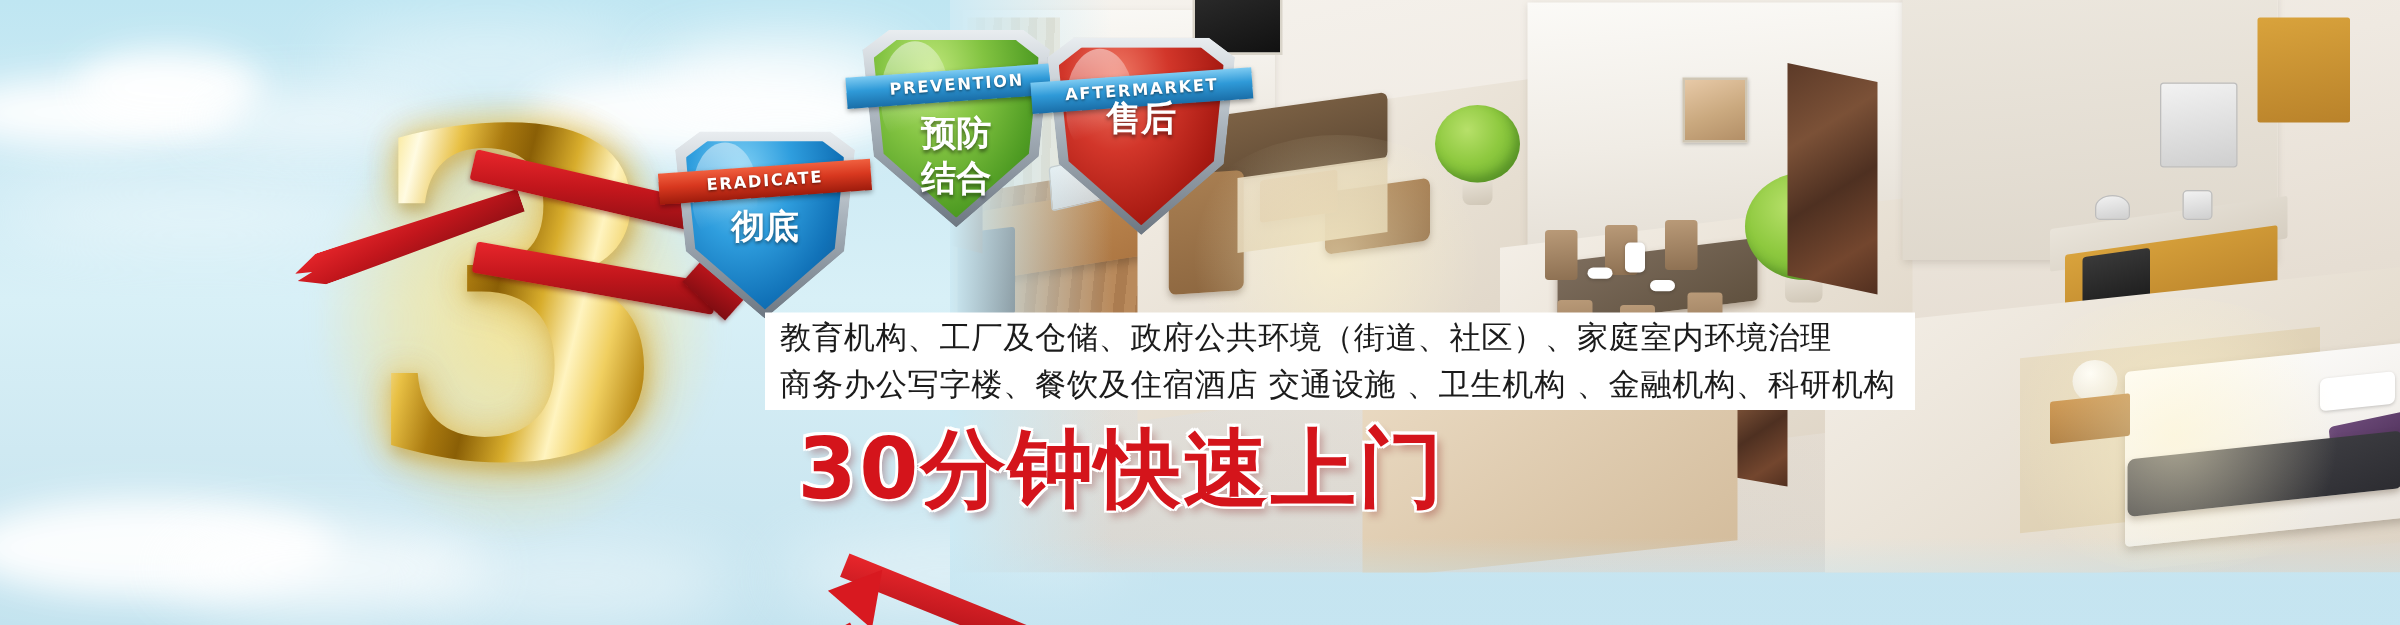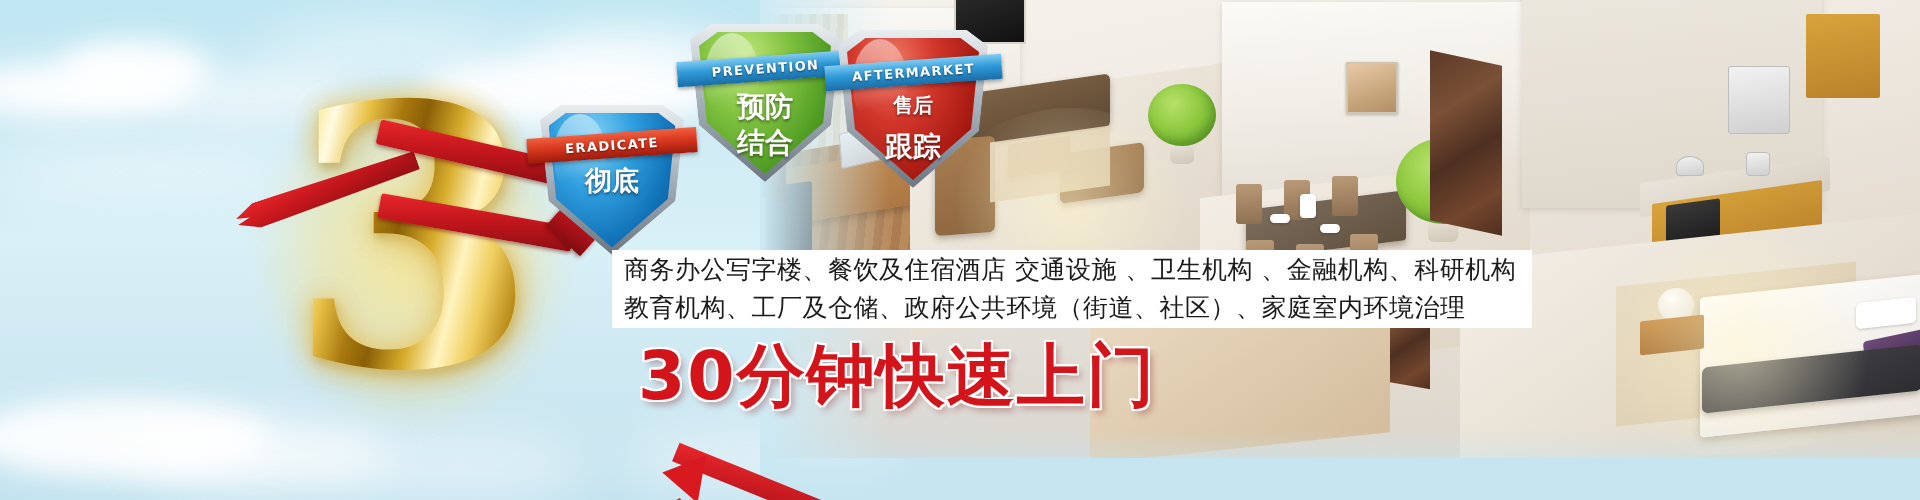--- a/index.html
+++ b/index.html
@@ -179,21 +179,21 @@
   #badge-eradicate .cn.l1{top:58px;font-size:27px;}
   #badge-eradicate .cn.l2{top:92px;font-size:27px;}
 
   #badge-prevention{left:690px;top:24px;width:150px;height:158px;}
   #badge-prevention .sash{top:32px;}
   #badge-prevention .cn.l1{top:64px;font-size:28px;}
   #badge-prevention .cn.l2{top:100px;font-size:28px;}
 
   #badge-aftermarket{left:838px;top:30px;width:150px;height:158px;}
   #badge-aftermarket .sash{top:30px;}
-  #badge-aftermarket .cn.l1{top:62px;font-size:20px;}
+  #badge-aftermarket .cn.l1{top:46px;font-size:28px;}
   #badge-aftermarket .cn.l2{top:98px;font-size:28px;}
 </style>
 </head>
 <body>
 
 <div id="banner">
 
   <div>
     <div class="cloud" style="left:-40px;top:62px;width:230px;height:56px;"></div>
     <div class="cloud" style="left:60px;top:40px;width:150px;height:60px;"></div>
@@ -319,23 +319,22 @@
   </div>
 
   <div class="badge" id="badge-aftermarket">
     <div class="shield">
       <div class="rim"></div>
       <div class="face red"></div>
       <div class="gloss"></div>
     </div>
     <div class="sash blue">AFTERMARKET</div>
     <div class="cn l1">售后</div>
-    <div class="cn l2">跟踪</div>
   </div>
 
   <div id="text-panel">
+    <div class="panel-line">教育机构、工厂及仓储、政府公共环境（街道、社区）、家庭室内环境治理</div>
     <div class="panel-line">商务办公写字楼、餐饮及住宿酒店 交通设施 、卫生机构 、金融机构、科研机构</div>
-    <div class="panel-line">教育机构、工厂及仓储、政府公共环境（街道、社区）、家庭室内环境治理</div>
   </div>
 
   <div id="headline">30分钟快速上门</div>
 
 </div>
 
 </body></html>

